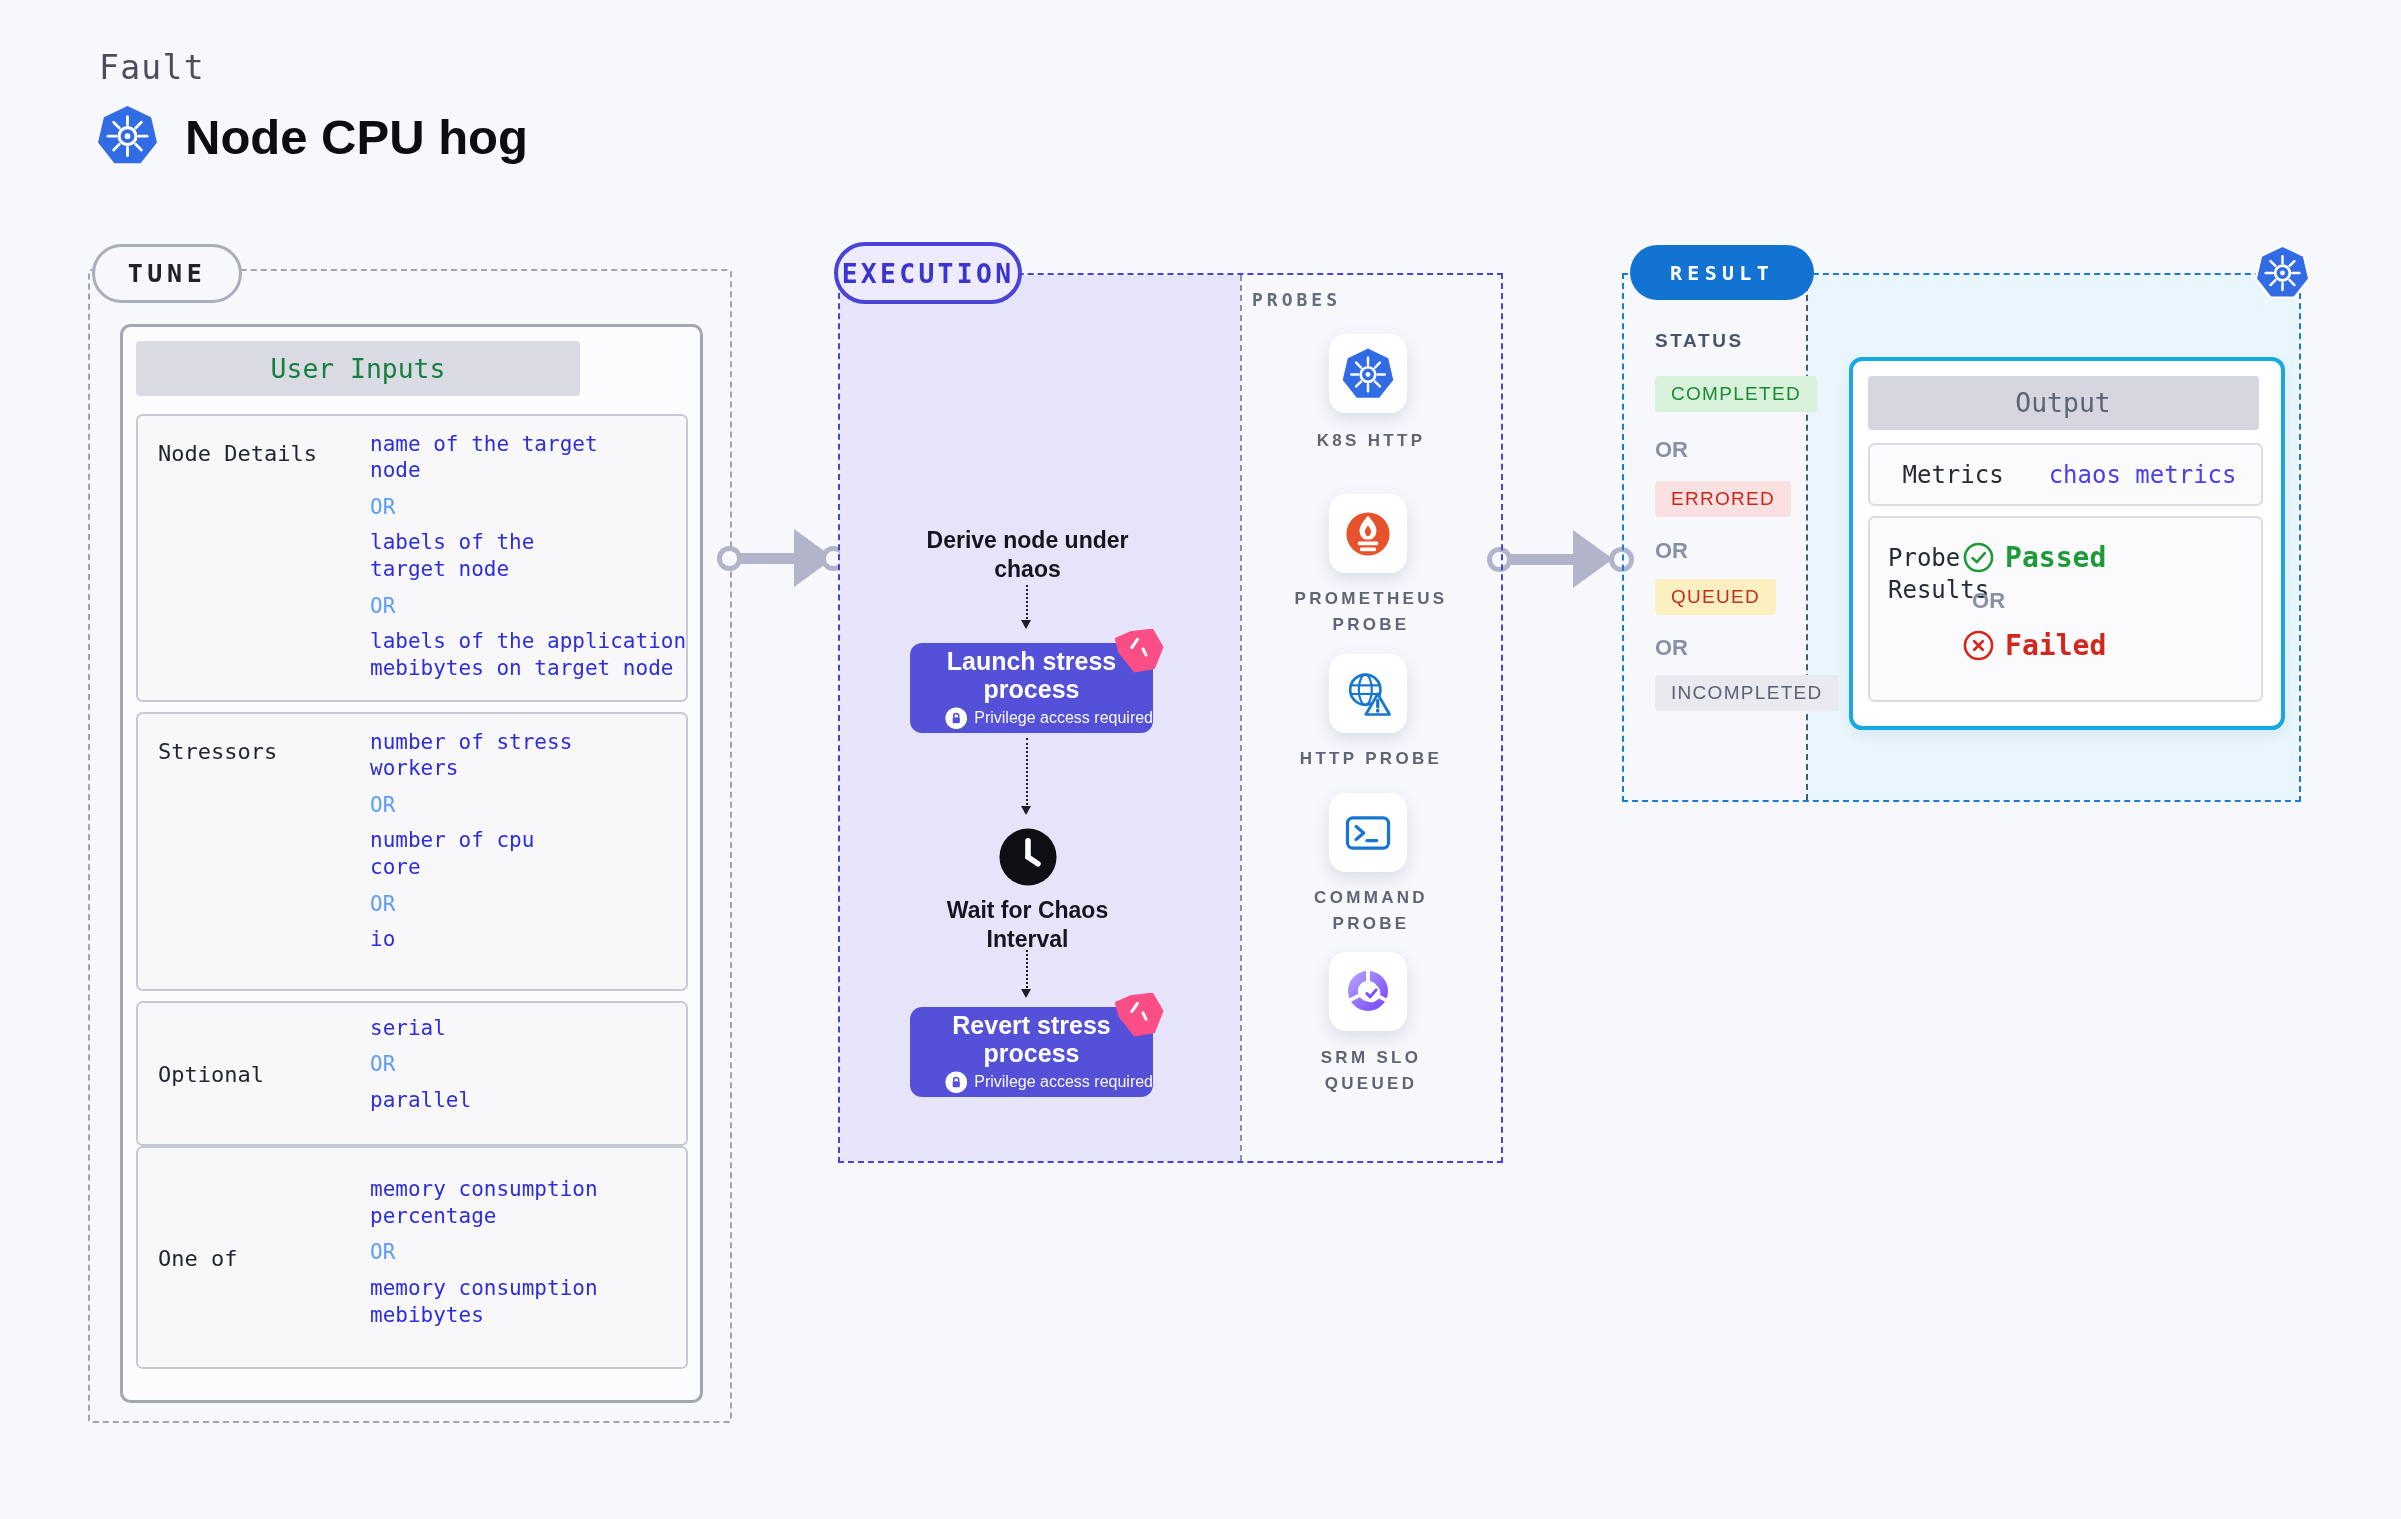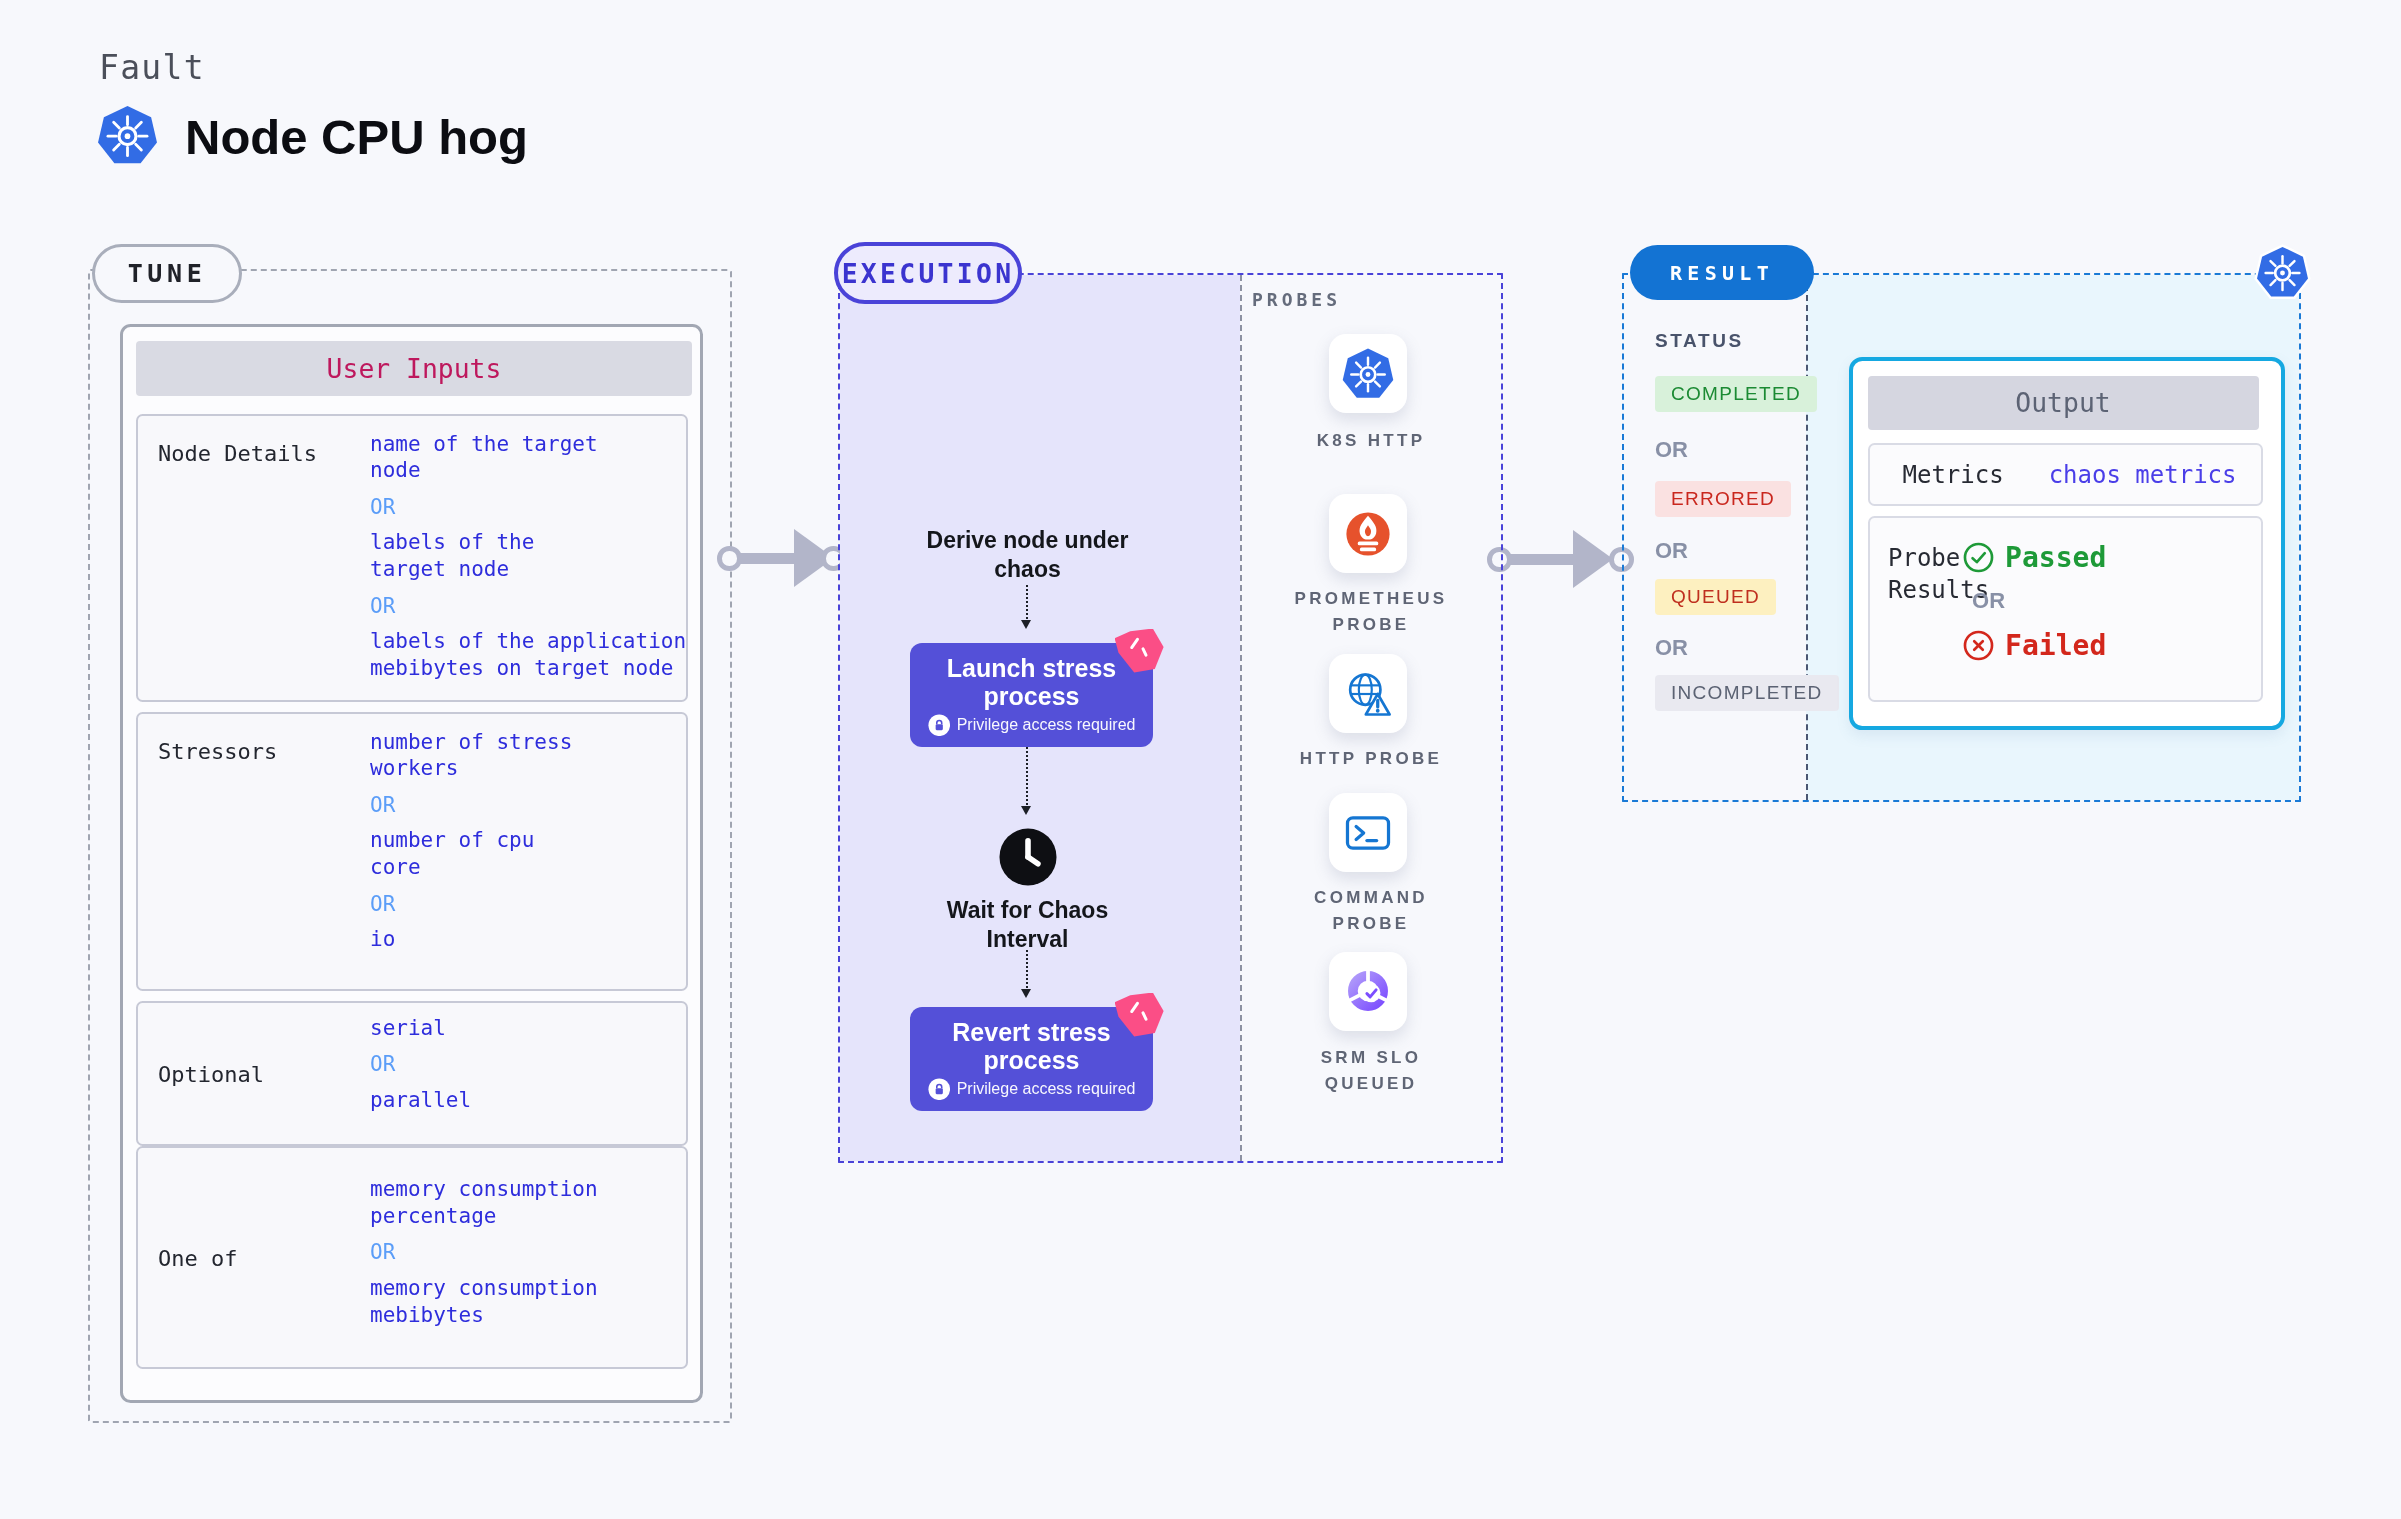--- a/index.html
+++ b/index.html
@@ -17,41 +17,41 @@
 
   
   .pill{border-radius:32px;font-weight:bold;letter-spacing:4.6px;z-index:6;}
   .tune-badge{left:92px;top:244px;width:144px;height:53px;background:#f7f8fc;border:3.3px solid #a9aebb;font-size:25px;color:#202229;}
   .exec-badge{left:834px;top:242px;width:180px;height:54px;background:#edebfd;border:4px solid #4a43d8;font-size:26.4px;color:#3b34cf;letter-spacing:3.3px;}
   .result-badge{left:1630px;top:245px;width:184px;height:55px;background:#1373d3;border:none;font-size:20px;color:#fff;letter-spacing:5.3px;}
 
   
   .tune-dash{left:88px;top:269px;width:640px;height:1150px;border:2.6px dashed #a0a5b1;border-radius:2.6px;}
   .ui-card{left:120px;top:324px;width:577px;height:1073px;background:#fcfcfe;border:3.3px solid #a2a7b3;border-radius:10.6px;}
-  .ui-header{left:136px;top:341px;width:556px;height:55px;background:#d9dae3;border-radius:4px;font-size:26.4px;color:#be185d;z-index:3;}
+  .ui-header{left:136px;top:341px;width:444px;height:55px;background:#d9dae3;border-radius:4px;font-size:26.4px;color:#15803d;z-index:3;}
   .ui-row{left:136px;width:548px;background:#f8f8fb;border:2px solid #c7c9d6;border-radius:6.6px;z-index:3;}
   .row-label{position:absolute;left:20px;font-size:22px;color:#23262f;}
   .vals{position:absolute;left:232px;width:330px;}
   .val{font-size:21px;line-height:1.28;color:#2e2ddc;margin-bottom:10.6px;}
   .or{font-size:21px;color:#5b9df8;margin:10.6px 0;}
 
   
   .exec-wrap{left:838px;top:273px;width:661px;height:886px;border:2.6px dashed #4a43d8;border-radius:1.3px;z-index:1;}
   .exec-bg{position:absolute;left:0;top:0;width:400px;height:100%;background:#e5e4fb;}
   .probes-divider{position:absolute;left:400px;top:0;height:100%;border-left:2px dashed #8d92a2;}
   .win{left:951px;top:342px;width:153px;height:161px;background:#fff;border:4px solid #0e0f13;z-index:3;}
   .win-bar{position:absolute;left:0;top:0;right:0;height:17px;background:#0e0f13;}
   .win-title{position:absolute;left:9.2px;top:24px;font-weight:bold;font-size:20px;line-height:1.12;color:#0e0f13;}
   .chk{position:absolute;left:8px;width:12px;height:12px;border:2px solid #0e0f13;background:#fff;}
   .chk-line{position:absolute;left:30px;width:50px;height:3.3px;background:#0e0f13;}
   .win-btn{position:absolute;left:8px;top:132px;width:61px;height:18.5px;background:#0f8a41;}
   .win-k8s{position:absolute;right:-24px;top:-21px;width:52px;height:52px;}
   .step-text{width:211px;text-align:center;font-weight:bold;font-size:23px;line-height:1.26;color:#14161b;z-index:3;}
-  .proc-btn{left:910px;top:643px;width:243px;height:104px;background:#5450d8;border-radius:12px;z-index:3;
-            display:flex;flex-direction:column;align-items:center;justify-content:center;color:#fff;}
+  .proc-btn{left:910px;top:643px;width:243px;height:90px;background:#5450d8;border-radius:12px;z-index:3;
+            display:flex;flex-direction:column;align-items:flex-end;justify-content:center;color:#fff;}
   .proc-title{font-weight:bold;font-size:25px;line-height:1.12;text-align:center;}
   .proc-sub{display:flex;align-items:center;gap:6.6px;margin-top:4px;font-size:16px;color:rgba(255,255,255,.96);}
   .ribbon{position:absolute;right:-10.6px;top:-14.5px;width:49px;height:44px;background:#fb4e86;
           clip-path:polygon(32% 6%,78% 0,100% 42%,82% 92%,40% 100%,8% 55%,0 22%);}
   .ribbon i{position:absolute;background:#fff;border-radius:2px;display:block;}
   .ribbon .s1{left:18.5px;top:8px;width:3.3px;height:13.2px;transform:rotate(35deg);}
   .ribbon .s2{left:28px;top:18.5px;width:3.3px;height:10px;transform:rotate(-25deg);}
   .dotarrow{width:0;border-left:2.6px dotted #1c1f26;z-index:2;}
   .dotarrow::after{content:"";position:absolute;left:-6.6px;bottom:-10.6px;border:5.3px solid transparent;border-top:9.2px solid #1c1f26;}
   .clock{left:997px;top:826px;width:62px;height:62px;z-index:3;}

